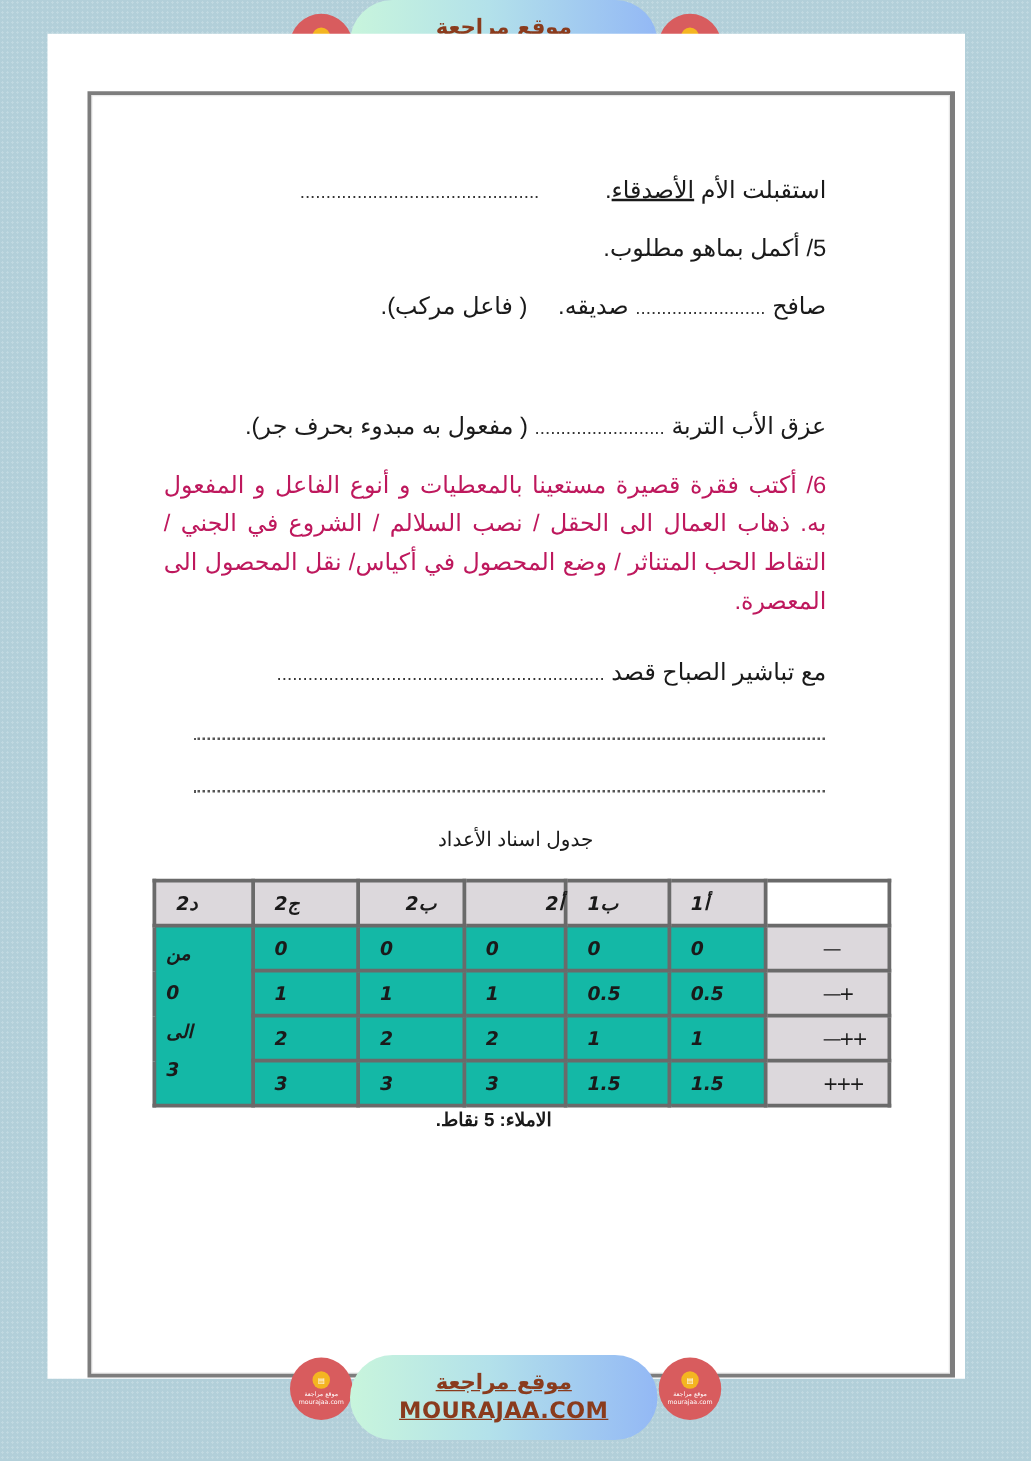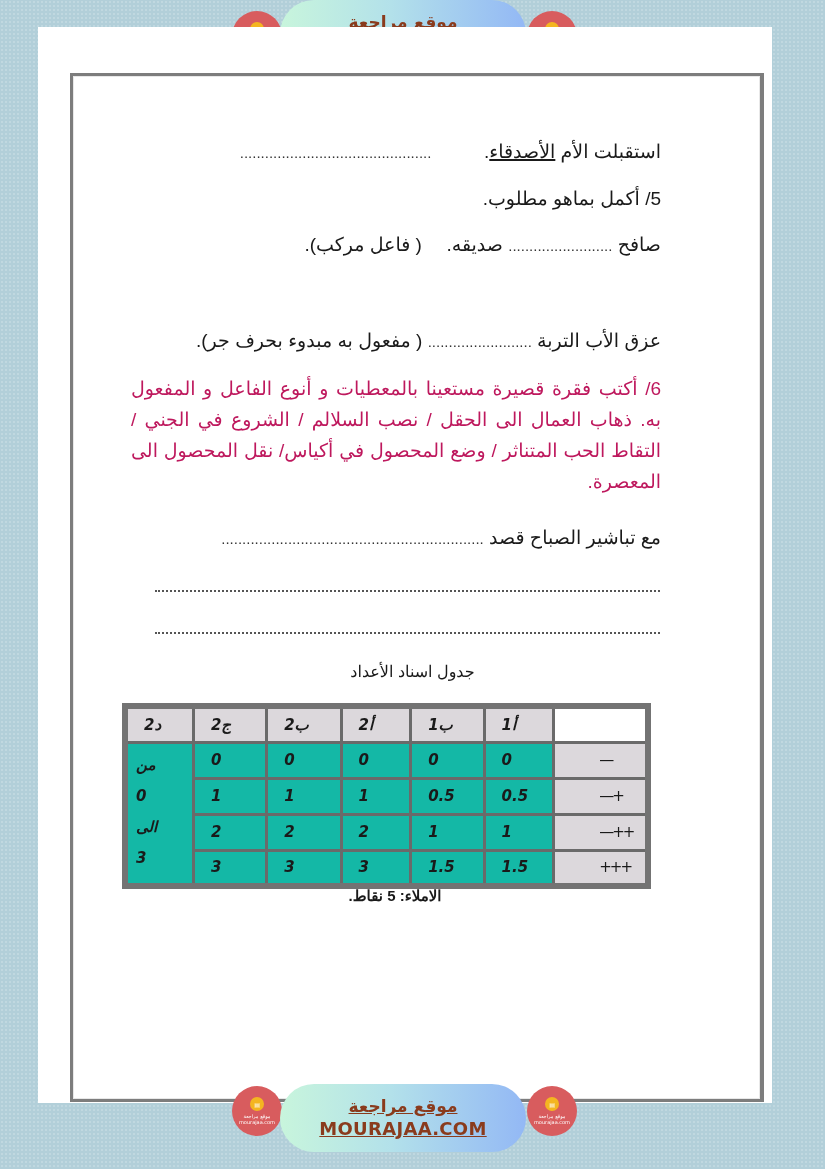--- a/index.html
+++ b/index.html
@@ -74,23 +74,23 @@
     font-family: "Liberation Sans", sans-serif; font-size: 16px; color: #1a1a1a; direction: rtl;
   }
   .footer-note {
     position: absolute; left: 0; width: 790px; text-align: center;
     font-family: "Liberation Sans", sans-serif; font-size: 15px; font-weight: bold; 
     color: #1a1a1a; direction: rtl;
   }
 
   
   table.grades {
-    position: absolute; left: 122px; top: 703px; width: 529px; height: 181px;
+    position: absolute; left: 122px; top: 703px; width: 591px; height: 181px;
     border-collapse: collapse; direction: ltr;
-    border: 6px solid #737373;
+    border: 1px solid #737373;
   }
   table.grades td {
     border: 3px solid #6a6a6a;
     font-family: "DejaVu Sans", sans-serif; font-weight: bold; font-style: italic;
     font-size: 15px; color: #1a1a1a; padding: 0 0 0 16px; height: 36px;
     background: #14b8a6;
   }
   table.grades tr.head td { background: #dcd8dc; font-size: 15px; }
   table.grades tr.head td.blank { background: #ffffff; }
   table.grades td.sym { background: #dcd8dc; padding-left: 44px; font-style: normal; font-weight: normal; letter-spacing: -2px; }
@@ -156,22 +156,22 @@
   <div class="dotline" style="top:632px;"></div>
 
   <div class="caption" style="top:662px;">جدول اسناد الأعداد</div>
 </div>
 
 <table class="grades">
   <tbody>
       <tr class="head">
     <td style="width:79px;"><span class="hdr">د2</span></td>
     <td style="width:85px;"><span class="hdr">ج2</span></td>
-    <td style="width:85px;"><span class="hdr">ب2</span></td>
-    <td style="width:82px;"><span class="hdr">أ2</span></td>
+    <td style="width:85px;text-align:center;"><span class="hdr">ب2</span></td>
+    <td style="width:82px;text-align:right;"><span class="hdr">أ2</span></td>
     <td style="width:83px;margin-left:36px;"><span class="hdr">ب1</span></td>
     <td style="width:78px;"><span class="hdr">أ1</span></td>
     <td class="blank" style="width:99px;"></td>
   </tr>
   <tr>
     <td class="range" rowspan="4">
       <span>من</span>
       <span>0</span>
       <span>الى</span>
       <span>3</span>

